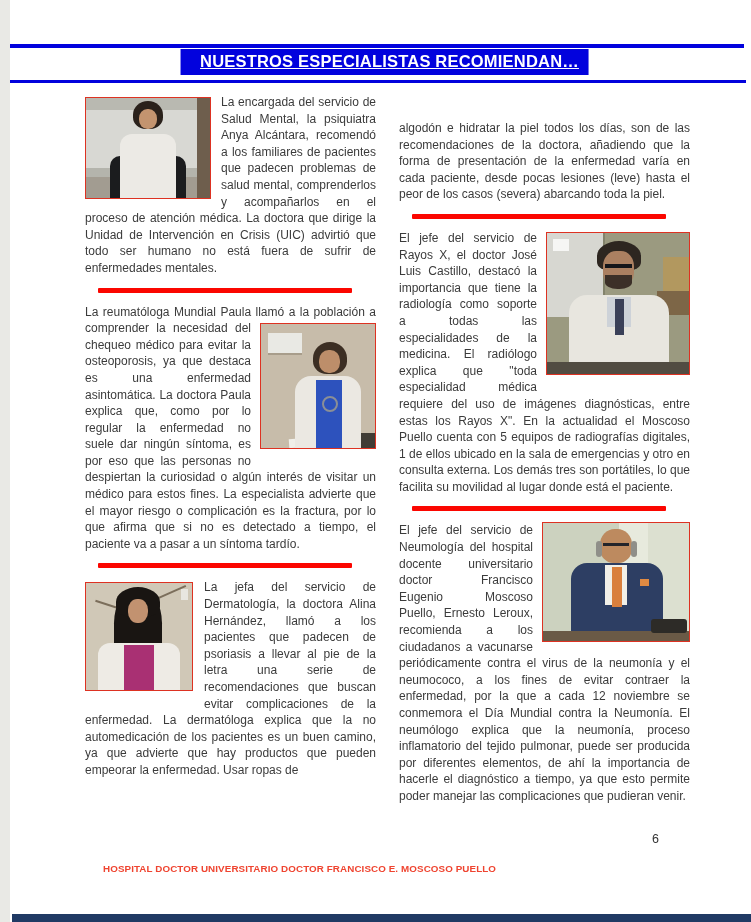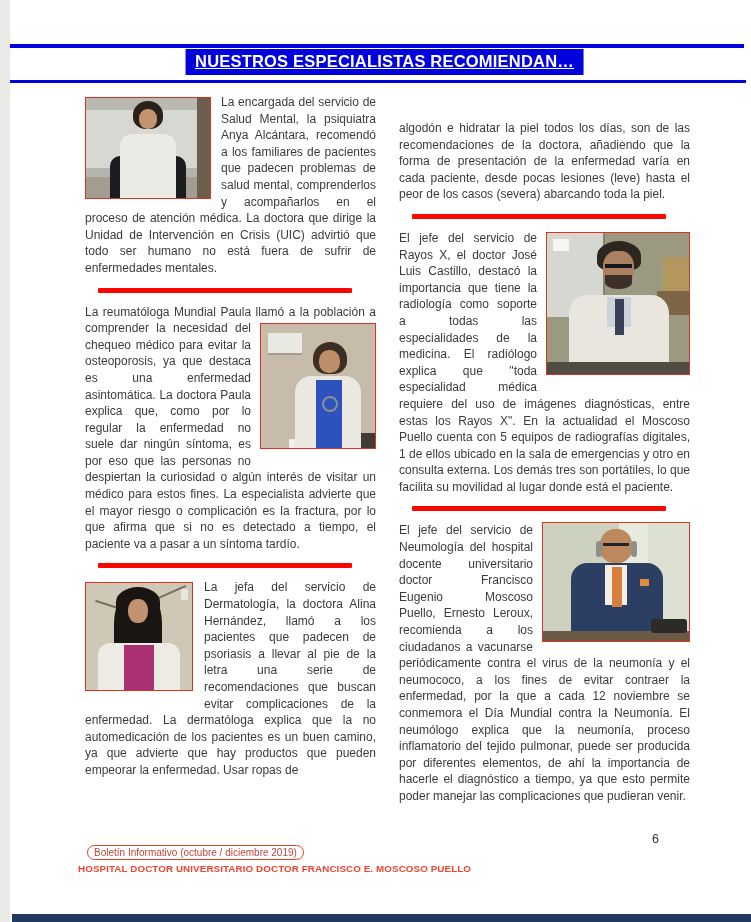--- a/index.html
+++ b/index.html
@@ -4,21 +4,21 @@
 <style>
   html,body { margin:0; padding:0; background:#fff; }
   .page { position:relative; width:751px; height:922px; background:#ffffff;
           font-family:"Liberation Sans", sans-serif; overflow:hidden; }
 
   
   .edge-strip { position:absolute; left:0; top:0; width:10px; height:922px; background:#e9e9e5; }
   .rule-top   { position:absolute; left:10px; top:44px;  width:734px; height:4px; background:#0202dd; }
   .rule-mid   { position:absolute; left:10px; top:80px;  width:736px; height:3px; background:#0202dd; }
   .banner { position:absolute; top:49px; left:calc(50% + 9px); transform:translateX(-50%);
-            background:#0202dd; padding:3px 10px 4px 10px; white-space:nowrap; }
+            background:#0202dd; padding:3px 10px 4px 20px; white-space:nowrap; }
   .banner b { color:#ffffff; font-weight:bold; font-size:16.5px; letter-spacing:.2px;
               text-decoration:underline; }
   .bottom-bar { position:absolute; left:12px; right:0; bottom:0; height:8px; background:#203a64; }
 
   
   .col { position:absolute; width:291px; text-align:justify; font-size:12px;
          line-height:16.6px; color:#3b3b3b; }
   .col-left  { left:85px;  top:94px;  }
   .col-right { left:399px; top:120px; }
   .art { margin:0; }
@@ -81,21 +81,21 @@
   .p5-head  { left:57px; top:6px; width:32px; height:34px; background:#bd8a5f; border-radius:46% 46% 42% 42%; }
   .p5-hairL { left:53px; top:18px; width:6px; height:16px; background:#8f8f89; border-radius:3px; }
   .p5-hairR { left:88px; top:18px; width:6px; height:16px; background:#8f8f89; border-radius:3px; }
   .p5-glasses { left:60px; top:20px; width:26px; height:3px; background:#23242a; }
   .p5-desk  { left:0; bottom:0; width:100%; height:10px; background:#6a5a46; }
   .p5-obj   { right:2px; bottom:8px; width:36px; height:14px; background:#2d2b27; border-radius:3px; }
 
   
   .foot-box  { position:absolute; left:87px; top:845px; border:1px solid #e6402e; border-radius:8px;
                padding:1px 6px; font-size:10px; color:#bf4440; }
-  .foot-hosp { position:absolute; left:78px; top:863px; font-size:9.8px; font-weight:bold;
+  .foot-hosp { position:absolute; left:103px; top:863px; font-size:9.8px; font-weight:bold;
                color:#ef4430; letter-spacing:.1px; }
   .page-num  { position:absolute; left:652px; top:832px; font-size:12.5px; color:#333; }
 </style>
 </head>
 <body>
 
 <div class="page">
 
   <div class="edge-strip"></div>
   <div class="rule-top"></div>
@@ -194,20 +194,17 @@
         <i class="p5-desk"></i>
         <i class="p5-obj"></i>
       </span>
       <span>El jefe del servicio de Neumología del hospital docente universitario doctor Francisco Eugenio Moscoso Puello, Ernesto Leroux, recomienda a los ciudadanos a vacunarse periódicamente contra el virus de la neumonía y el neumococo, a los fines de evitar contraer la enfermedad, por la que a cada 12 noviembre se conmemora el Día Mundial contra la Neumonía. El neumólogo explica que la neumonía, proceso inflamatorio del tejido pulmonar, puede ser producida por diferentes elementos, de ahí la importancia de hacerle el diagnóstico a tiempo, ya que esto permite poder manejar las complicaciones que pudieran venir.</span>
     </p>
 
   </div>
 
   <div class="page-num">6</div>
 
-  <div class="foot-box">
-    <span>Boletín Informativo (octubre / diciembre 2019)</span>
-  </div>
   <div class="foot-hosp">HOSPITAL DOCTOR UNIVERSITARIO DOCTOR FRANCISCO E. MOSCOSO PUELLO</div>
 
   <div class="bottom-bar"></div>
 
 </div>
 
 </body></html>

